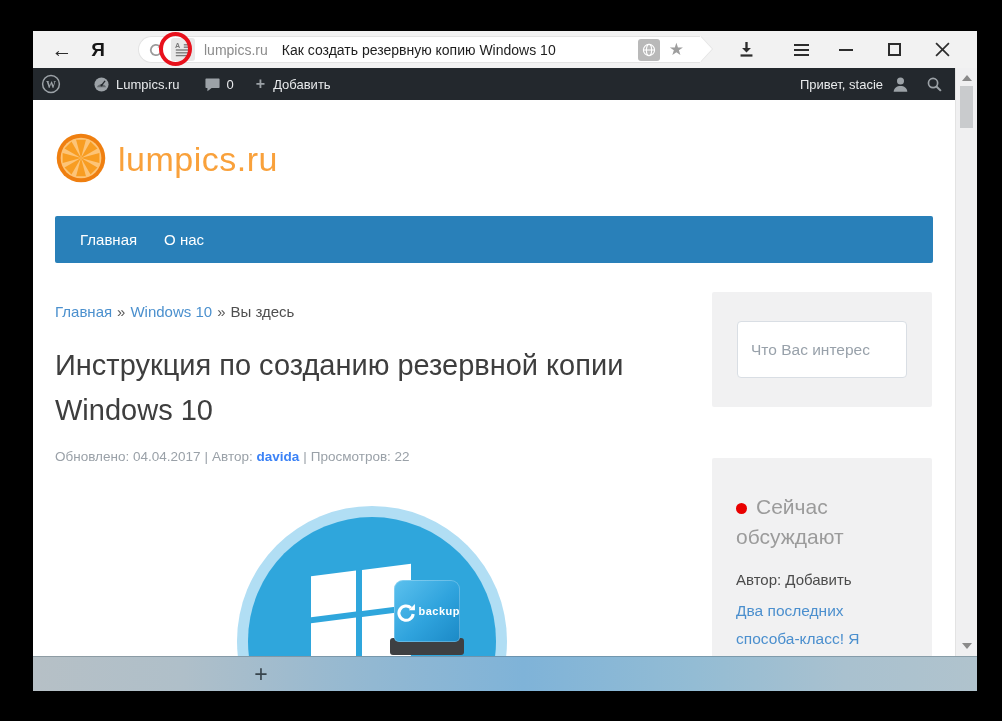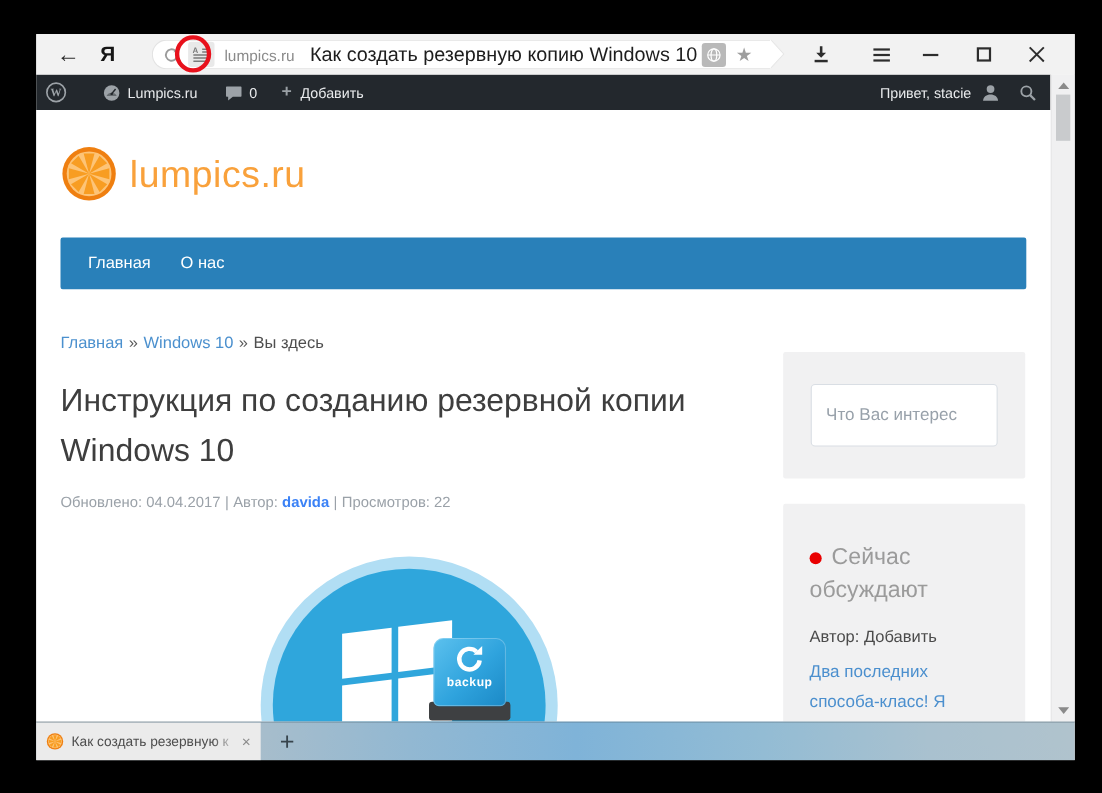--- a/index.html
+++ b/index.html
@@ -13,21 +13,21 @@
   
   .toolbar { position:absolute; left:0; top:0; width:100%; height:37px; background:#f2f2f2; }
   .tb-item { position:absolute; top:0; height:37px; display:flex; align-items:center; justify-content:center; color:#2d2d2d; }
   .back-btn { left:12px; width:34px; font-size:21px; }
   .ya-logo { left:52px; width:26px; font-size:19px; font-weight:bold; color:#161616; }
   .addr { position:absolute; left:105px; top:5px; width:562px; height:27px; background:#fff; border:1px solid #e3e3e3; border-right:none; border-radius:14px 0 0 14px; display:flex; align-items:center; }
   .addr:after { content:""; position:absolute; right:-12px; top:-1px; width:0; height:0; border-top:13.5px solid transparent; border-bottom:13.5px solid transparent; border-left:12px solid #fff; filter:drop-shadow(1px 0 0 #e3e3e3); }
   .refresh { margin-left:9px; width:16px; height:16px; flex:none; }
   .reader-btn { margin-left:7px; width:24px; height:23px; flex:none; background:#e9e9e9; border-radius:3px; display:flex; align-items:center; justify-content:center; }
   .addr-domain { margin-left:9px; font-size:14px; color:#8b8b8b; white-space:nowrap; }
-  .addr-title { margin-left:14px; font-size:18px; color:#1d1d1d; white-space:nowrap; overflow:hidden; flex:1; }
+  .addr-title { margin-left:14px; font-size:14px; color:#1d1d1d; white-space:nowrap; overflow:hidden; flex:1; }
   .protect-btn { flex:none; width:22px; height:22px; background:#b9b9b9; border-radius:3px; display:flex; align-items:center; justify-content:center; margin-right:9px; }
   .star-btn { flex:none; font-size:17px; color:#9e9e9e; margin-right:16px; }
   .annotation { position:absolute; left:126px; top:1px; width:33px; height:34px; border:4px solid #e8111c; border-radius:50%; z-index:30; pointer-events:none; }
   .dl-btn { left:698px; width:30px; }
   .menu-btn { left:753px; width:30px; }
   .menu-glyph { width:15px; }
   .menu-glyph i { display:block; height:2px; background:#2d2d2d; margin:3px 0; }
   .min-btn { left:798px; width:30px; }
   .min-glyph { width:14px; height:2px; background:#2d2d2d; }
   .max-btn { left:846px; width:30px; }
@@ -67,28 +67,28 @@
   .article-meta b { color:#3b82f6; }
   .meta-sep { margin:0 4px; }
 
   
   .hero { position:absolute; left:204px; top:406px; width:270px; height:270px; }
   .hero-ring { position:absolute; inset:0; border-radius:50%; background:#b1def4; }
   .hero-circle { position:absolute; inset:11px; border-radius:50%; background:#2fa6dc; overflow:hidden; }
   .win-logo { position:absolute; left:63px; top:53px; width:100px; height:95px; transform:skewY(-7deg); display:grid; grid-template-columns:45px 49px; grid-template-rows:41px 45px; gap:6px; }
   .win-logo i { background:#fff; display:block; }
   .backup-device { position:absolute; left:146px; top:63px; width:66px; height:80px; }
-  .bd-body { position:absolute; left:0; top:0; width:66px; height:62px; border-radius:9px 9px 5px 5px; background:linear-gradient(135deg,#5cc1ee 0%,#2fa3dd 55%,#1b89c6 100%); box-shadow:inset 0 0 0 1px rgba(255,255,255,.25); display:flex; flex-direction:column; align-items:center; }
+  .bd-body { position:absolute; left:0; top:0; width:66px; height:62px; border-radius:9px 9px 5px 5px; background:linear-gradient(135deg,#5cc1ee 0%,#2fa3dd 55%,#1b89c6 100%); box-shadow:inset 0 0 0 1px rgba(255,255,255,.25); display:flex; flex-direction:row; align-items:center; }
   .bd-arrow { margin-top:3px; }
   .bd-label { color:#fff; font-size:11px; font-weight:bold; letter-spacing:.5px; }
   .bd-base { position:absolute; left:-4px; top:58px; width:74px; height:17px; background:#3e4042; border-radius:3px; }
 
   
   .sidebox { position:absolute; left:679px; width:220px; background:#f1f1f2; border-radius:2px; }
-  .sb-search { top:192px; height:115px;margin-top:28px; }
+  .sb-search { top:192px; height:115px; }
   .sb-search input { position:absolute; left:25px; top:29px; width:170px; height:57px; background:#fff; border:1px solid #d9dee4; border-radius:4px; padding:0 13px; font-size:15.5px; color:#6b737c; font-family:"Liberation Sans", sans-serif; outline:none; }
   .sb-search input::placeholder { color:#98a1aa; opacity:1; }
   .sb-discuss { top:358px; height:240px; padding:34px 24px; }
   .sd-heading { font-size:21px; color:#9b9b9b; line-height:30px; width:155px; }
   .sd-dot { display:inline-block; width:11px; height:11px; border-radius:50%; background:#e90000; margin-right:9px; }
   .sd-author { margin-top:19px; font-size:15px; color:#4b4b4b; }
   .sd-link { display:block; margin-top:9px; font-size:15.5px; color:#4b8fce; line-height:27.5px; width:168px; text-decoration:none; }
 
   
   .tabbar { position:absolute; left:0; bottom:0; width:100%; height:35px; border-top:1px solid rgba(70,90,100,.35); background:linear-gradient(to right,#b6c0c6 0%,#afbfc9 16%,#92b8d2 36%,#7fb3d8 52%,#93bcd4 70%,#a9c1cf 86%,#b0c3cd 100%); }
@@ -283,37 +283,19 @@
       </div>
 
       <div class="sidebox sb-discuss">
         <div class="sd-heading"><span class="sd-dot"></span><span>Сейчас обсуждают</span></div>
         <div class="sd-author">Автор: Добавить</div>
         <a href="#" class="sd-link">Два последних способа-класс! Я пользуюсь</a>
       </div>
     </div>
 
     <div class="tabbar">
-      <div class="tab">
-        <svg class="tab-favicon" viewBox="0 0 60 60">
-          <circle cx="30" cy="30" r="28" fill="#ef7f10"></circle>
-          <circle cx="30" cy="30" r="23.5" fill="#fdc477"></circle>
-          <g fill="#f89d22">
-            <path d="M30 30 L51.2 24.3 L51.2 35.7 Z"></path>
-              <path d="M30 30 L49 41 L41 49 Z"></path>
-              <path d="M30 30 L35.7 51.2 L24.3 51.2 Z"></path>
-              <path d="M30 30 L19 49 L11 41 Z"></path>
-              <path d="M30 30 L8.8 35.7 L8.8 24.3 Z"></path>
-              <path d="M30 30 L11 19 L19 11 Z"></path>
-              <path d="M30 30 L24.3 8.8 L35.7 8.8 Z"></path>
-              <path d="M30 30 L41 11 L49 19 Z"></path>
-          </g>
-        </svg>
-        <span class="tab-title">Как создать резервную к</span>
-        <span class="tab-close">×</span>
-      </div>
       <div class="newtab-btn">
           <span>+</span>
         </div>
     </div>
 
   </div>
 </div>
 
 </body></html>

